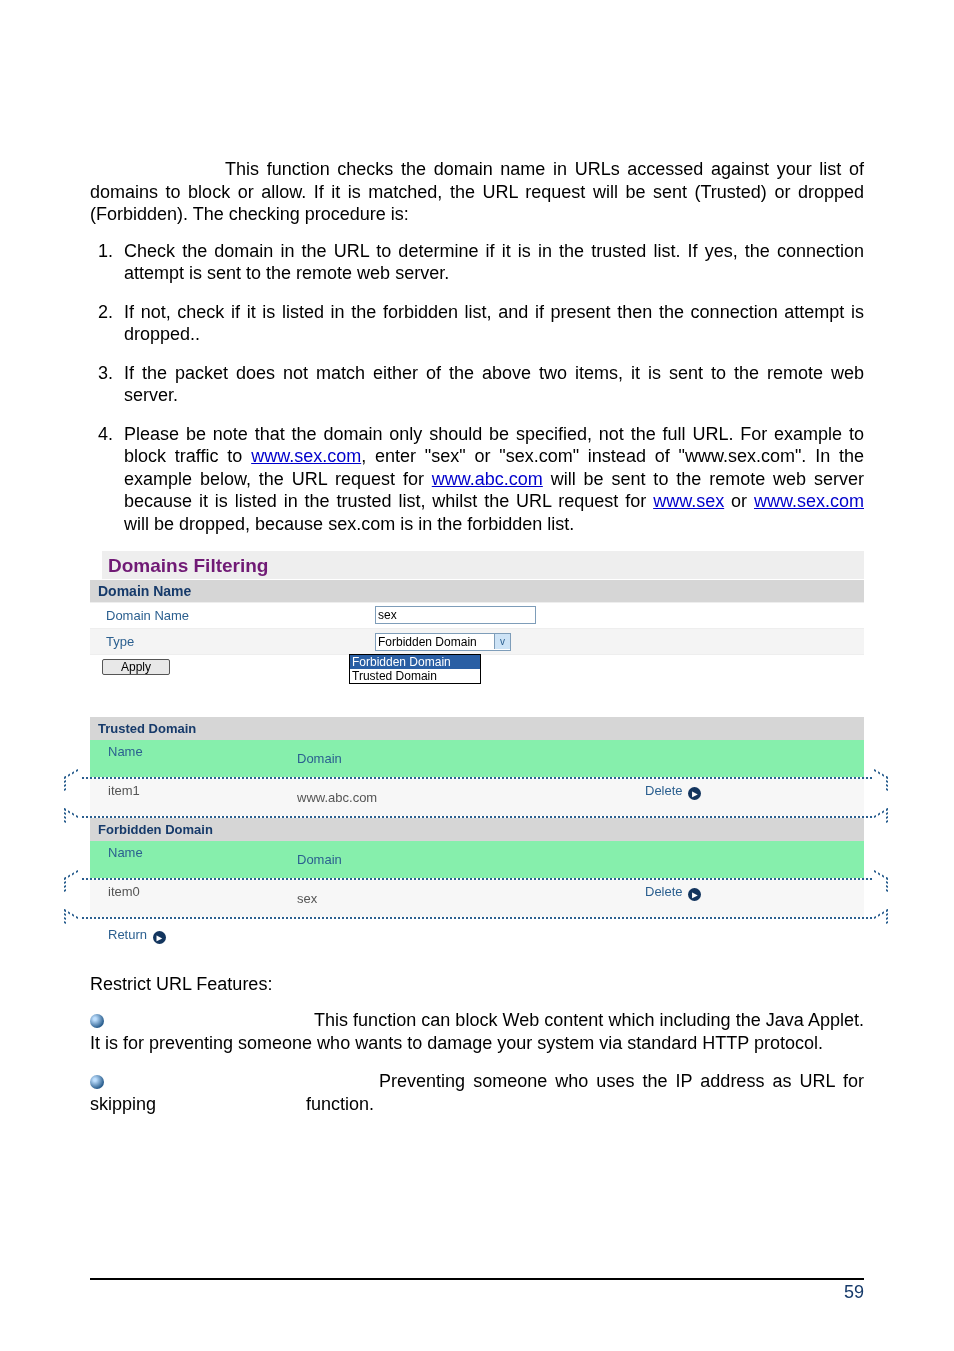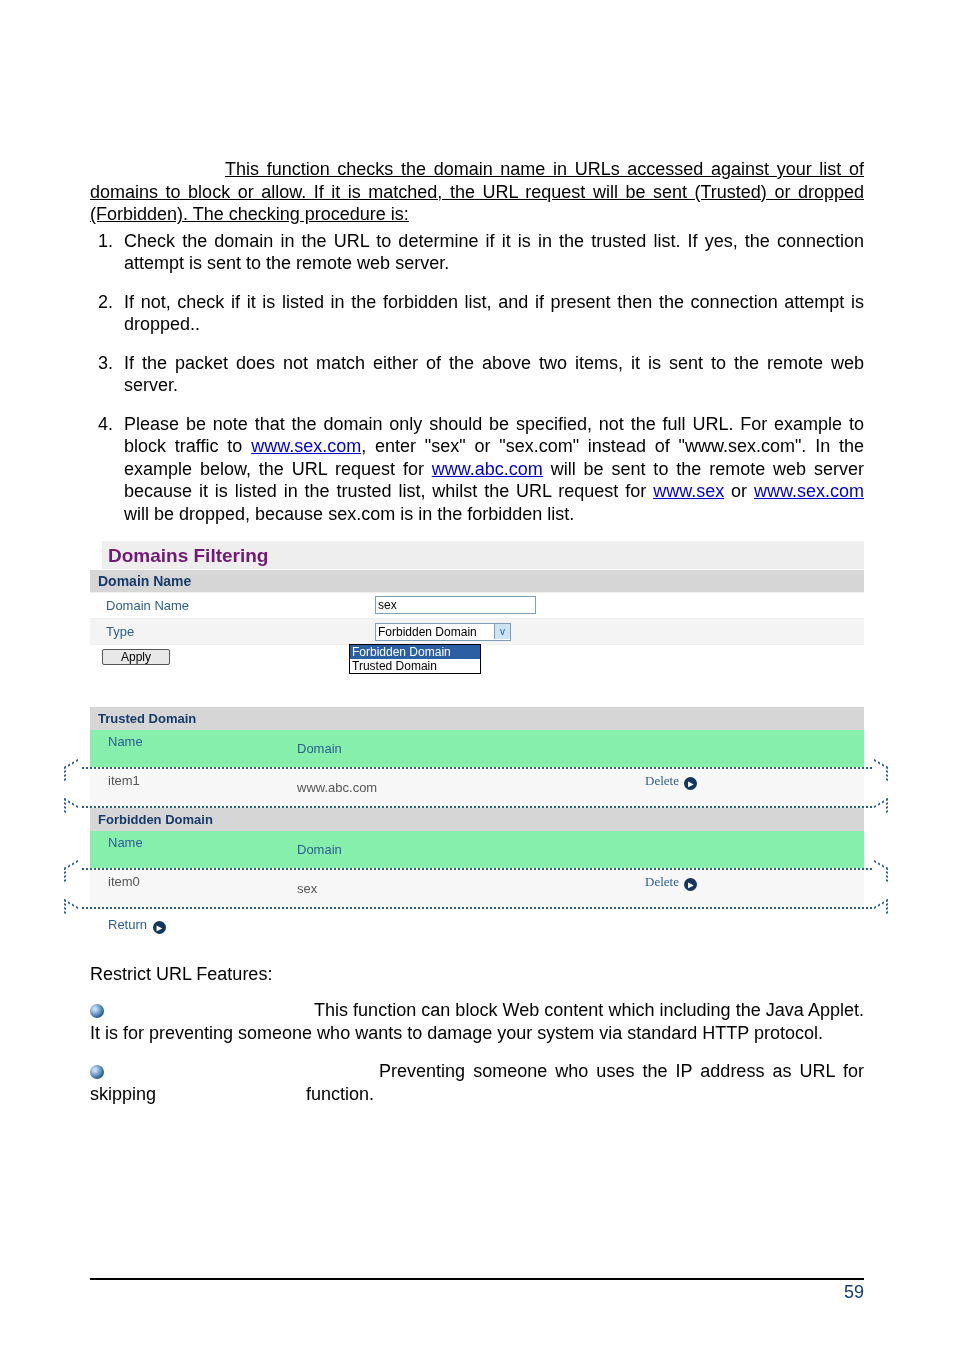--- a/index.html
+++ b/index.html
@@ -12,22 +12,21 @@
     color: #000;
     background: #fff;
     position: relative;
   }
   .page {
     padding: 140px 90px 0 90px;
   }
   .intro {
     text-align: justify;
     line-height: 1.25;
-    margin-bottom: 4px;
-    text-decoration: underline;
+    margin-bottom: 14px;
   }
   .intro .lead-in { display:inline-block; width:135px; }
   ol.main-list {
     margin: 0 0 0 0;
     padding: 0 0 0 28px;
   }
   ol.main-list > li {
     text-align: justify;
     margin-bottom: 16px;
     padding-left: 6px;
@@ -131,21 +130,21 @@
     font-weight: bold;
     padding: 4px 8px;
   }
   .dt .cols {
     display: flex;
     background: #86efac;
   }
   .dt .cols.datarow { background: #f7f7f7; }
   .dt .c1 { width: 175px; padding: 4px 10px 4px 18px; color:#2b5f8f; }
   .dt .c2 { flex: 1; padding: 11px 4px; color:#2b5f8f; }
-  .dt .c3 { width: 215px; padding: 4px 4px; color:#2b5f8f;font-family:Liberation Serif, serif; }
+  .dt .c3 { width: 215px; padding: 4px 4px; color:#2b5f8f; }
   .dt .datarow .c1, .dt .datarow .c2 { color:#555; }
   .action { color:#2b5f8f; }
   .circ {
     display:inline-block;
     width:13px; height:13px;
     border-radius:50%;
     background:#13355e;
     color:#fff;
     font-size:10px;
     line-height:13px;

